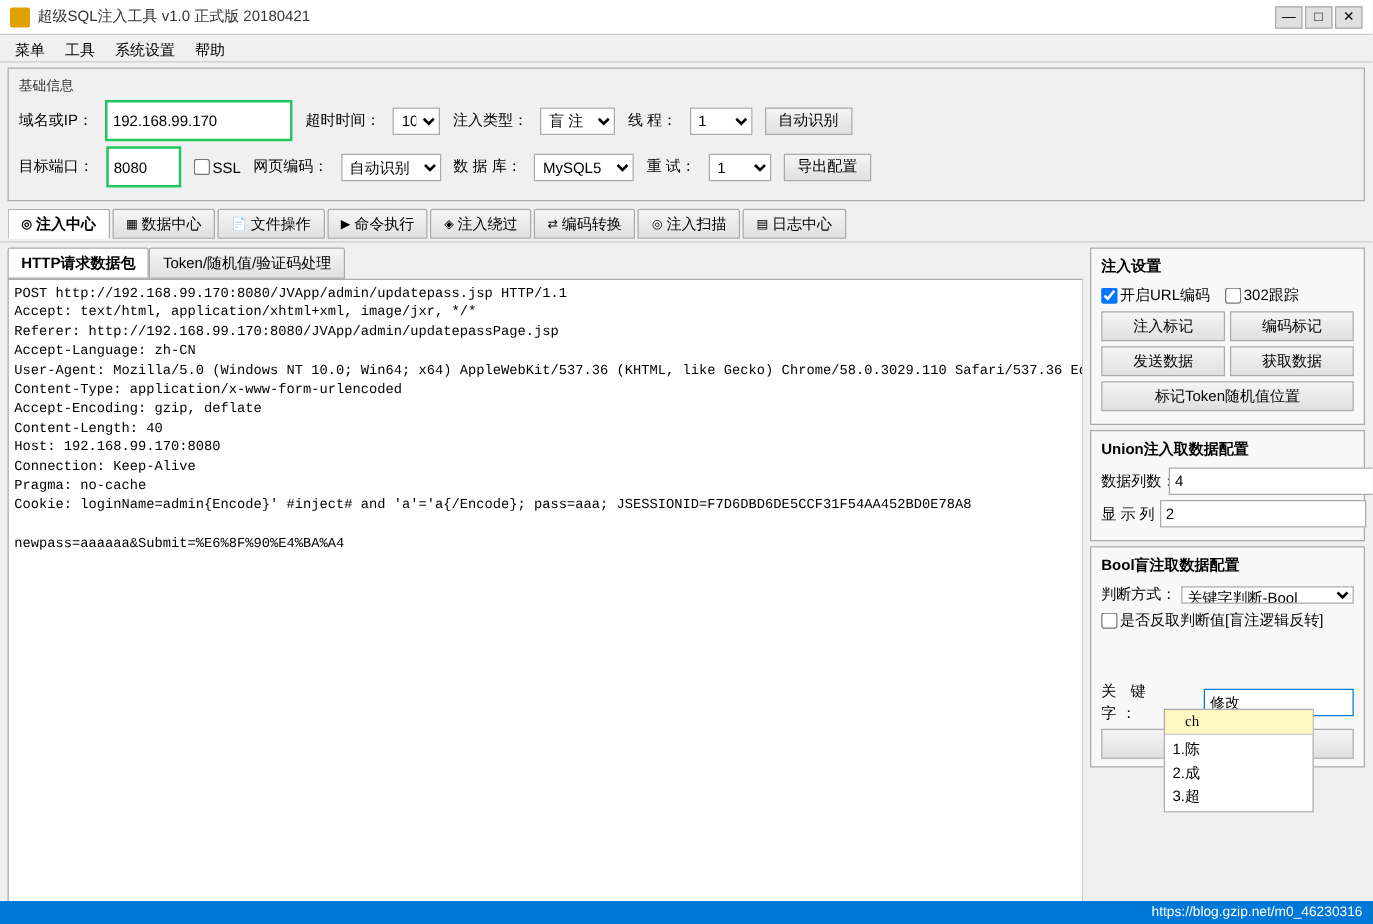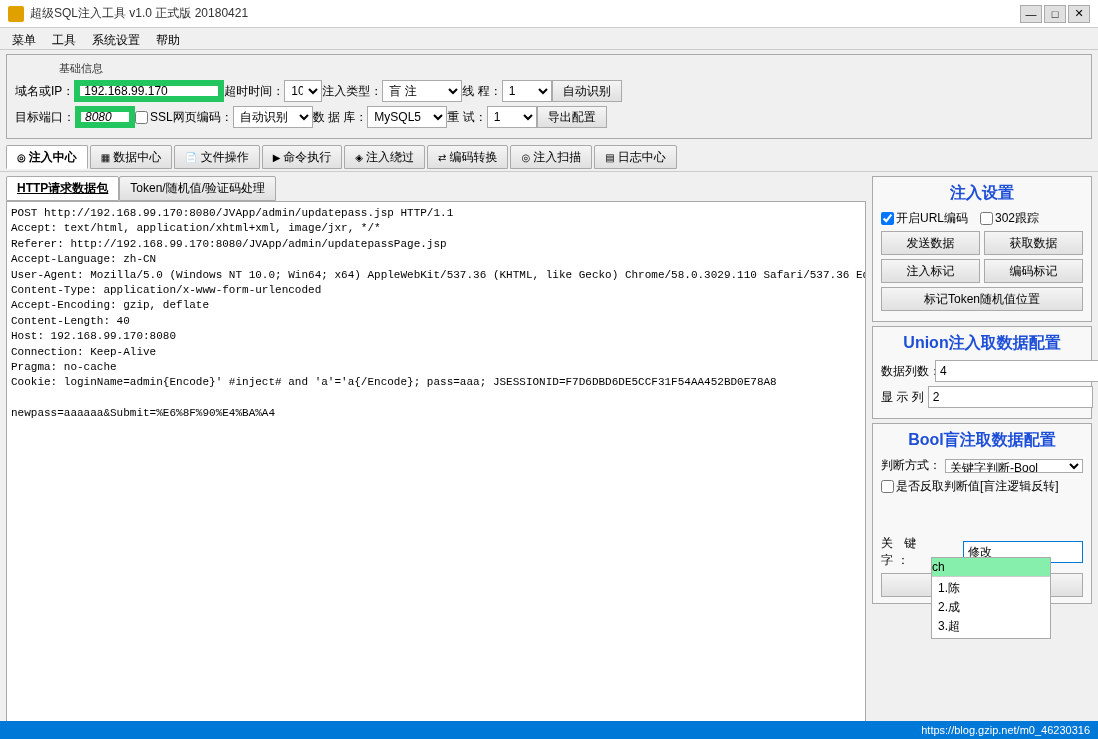--- a/index.html
+++ b/index.html
@@ -31,24 +31,24 @@
     }
     .menu-item { padding: 2px 8px; cursor: pointer; }
 
     
     .basic-info {
       background: #f0f0f0;
       border: 1px solid #aaa;
       margin: 4px 6px;
       padding: 6px 8px;
     }
-    .basic-info-title { font-size: 11px; color: #333; margin-bottom: 4px; margin-left: 44px; }
-    .info-row { display: flex; align-items: center; gap: 0; margin-bottom: 4px; }
+    .basic-info-title { font-size: 11px; color: #333; margin-bottom: 4px; }
+    .info-row { display: flex; align-items: center; gap: 10px; margin-bottom: 4px; }
     .info-label { font-size: 12px; white-space: nowrap; }
-    .info-input { height: 22px; border: 6px solid #22c55e; padding: 2px 4px; background: #fff; font-size: 12px; }
+    .info-input { height: 33px; border: 2px solid #22c55e; padding: 2px 4px; background: #fff; font-size: 12px; }
     .info-select { height: 22px; border: 1px solid #aaa; background: #fff; font-size: 12px; padding: 0 2px; }
     .info-btn {
       height: 22px;
       background: linear-gradient(to bottom, #f5f5f5, #e0e0e0);
       border: 1px solid #aaa;
       padding: 0 10px;
       cursor: pointer;
       font-size: 12px;
     }
     .checkbox-label { display: flex; align-items: center; gap: 2px; cursor: pointer; }
@@ -97,21 +97,21 @@
       gap: 0;
     }
     .panel-tab {
       padding: 3px 10px;
       border: 1px solid #aaa;
       background: linear-gradient(to bottom, #f5f5f5, #e0e0e0);
       cursor: pointer;
       font-size: 12px;
       border-radius: 2px 2px 0 0;
     }
-    .panel-tab.active { background: #fff; font-weight: bold; text-decoration: underline; }
+    .panel-tab.active { background: #fff; font-weight: bold; }
     .http-textarea {
       flex: 1;
       border: 1px solid #aaa;
       background: #fff;
       padding: 4px;
       font-family: "Courier New", monospace;
       font-size: 11px;
       resize: none;
       white-space: pre;
       overflow: auto;
@@ -124,21 +124,21 @@
       width: 220px;
       display: flex;
       flex-direction: column;
       gap: 4px;
     }
     .right-section {
       border: 1px solid #aaa;
       background: #f8f8f8;
       padding: 6px 8px;
     }
-    .section-title { font-size: 16px; font-weight: bold; margin-bottom: 6px; color: #1d4ed8; text-align: center; }
+    .section-title { font-size: 12px; font-weight: bold; margin-bottom: 6px; color: #000000; }
     .section-row { display: flex; align-items: center; gap: 4px; margin-bottom: 4px; }
     .section-btn {
       flex: 1;
       height: 24px;
       background: linear-gradient(to bottom, #f5f5f5, #e0e0e0);
       border: 1px solid #aaa;
       cursor: pointer;
       font-size: 12px;
     }
     .wide-btn {
@@ -176,23 +176,23 @@
       position: absolute;
       top: 22px;
       left: 50px;
       background: #fff;
       border: 1px solid #aaa;
       z-index: 100;
       min-width: 120px;
       font-size: 12px;
     }
     .autocomplete-input-row {
-      background: #86efac;
-      padding: 2px 0;
-      font-family: Liberation Sans, sans-serif;
+      background: #fef9c3;
+      padding: 2px 16px;
+      font-family: Liberation Serif, serif;
       border-bottom: 1px solid #ccc;
     }
     .autocomplete-items { padding: 2px 4px; }
     .autocomplete-item { padding: 1px 2px; cursor: pointer; }
 
     .find-btn {
       width: 100%;
       height: 24px;
       background: linear-gradient(to bottom, #f5f5f5, #e0e0e0);
       border: 1px solid #aaa;
@@ -247,32 +247,32 @@
 <div class="basic-info">
   <div class="basic-info-title">基础信息</div>
   <div class="info-row">
     <span class="info-label">域名或IP：</span>
     <input class="info-input" style="width: 150px;" value="192.168.99.170">
     <span class="info-label">超时时间：</span>
     <select class="info-select" style="width:38px">
       <option>10</option>
     </select>
     <span class="info-label">注入类型：</span>
-    <select class="info-select" style="width:80px">
+    <select class="info-select" style="width:60px">
       <option>盲 注</option>
     </select>
     <span class="info-label">线 程：</span>
     <select class="info-select" style="width:50px">
       <option>1</option>
     </select>
     <button class="info-btn">自动识别</button>
   </div>
   <div class="info-row">
     <span class="info-label">目标端口：</span>
-    <input class="info-input" style="width: 60px; font-style: italic;" value="8080">
+    <input class="info-input" style="width: 60px;" value="8080">
     <label class="checkbox-label">
       <input type="checkbox" style="">
       <span>SSL</span>
     </label>
     <span class="info-label">网页编码：</span>
     <select class="info-select" style="width:80px">
       <option>自动识别</option>
     </select>
     <span class="info-label">数 据 库：</span>
     <select class="info-select" style="width:80px">
@@ -352,26 +352,26 @@
         <label class="checkbox-label">
           <input type="checkbox" checked="" style="">
           <span>开启URL编码</span>
         </label>
         <label class="checkbox-label" style="margin-left: 8px;">
           <input type="checkbox" style="">
           <span>302跟踪</span>
         </label>
       </div>
       <div class="section-row">
+        <button class="section-btn">注入标记</button>
+        <button class="section-btn">编码标记</button>
+      </div>
+      <div class="section-row">
         <button class="section-btn">发送数据</button>
         <button class="section-btn">获取数据</button>
-      </div>
-      <div class="section-row">
-        <button class="section-btn">注入标记</button>
-        <button class="section-btn">编码标记</button>
       </div>
       <button class="wide-btn">标记Token随机值位置</button>
     </div>
 
     <div class="right-section">
       <div class="section-title">Union注入取数据配置</div>
       <div class="section-row">
         <span class="row-label">数据列数：</span>
         <input class="small-input" value="4" style="">
       </div>

